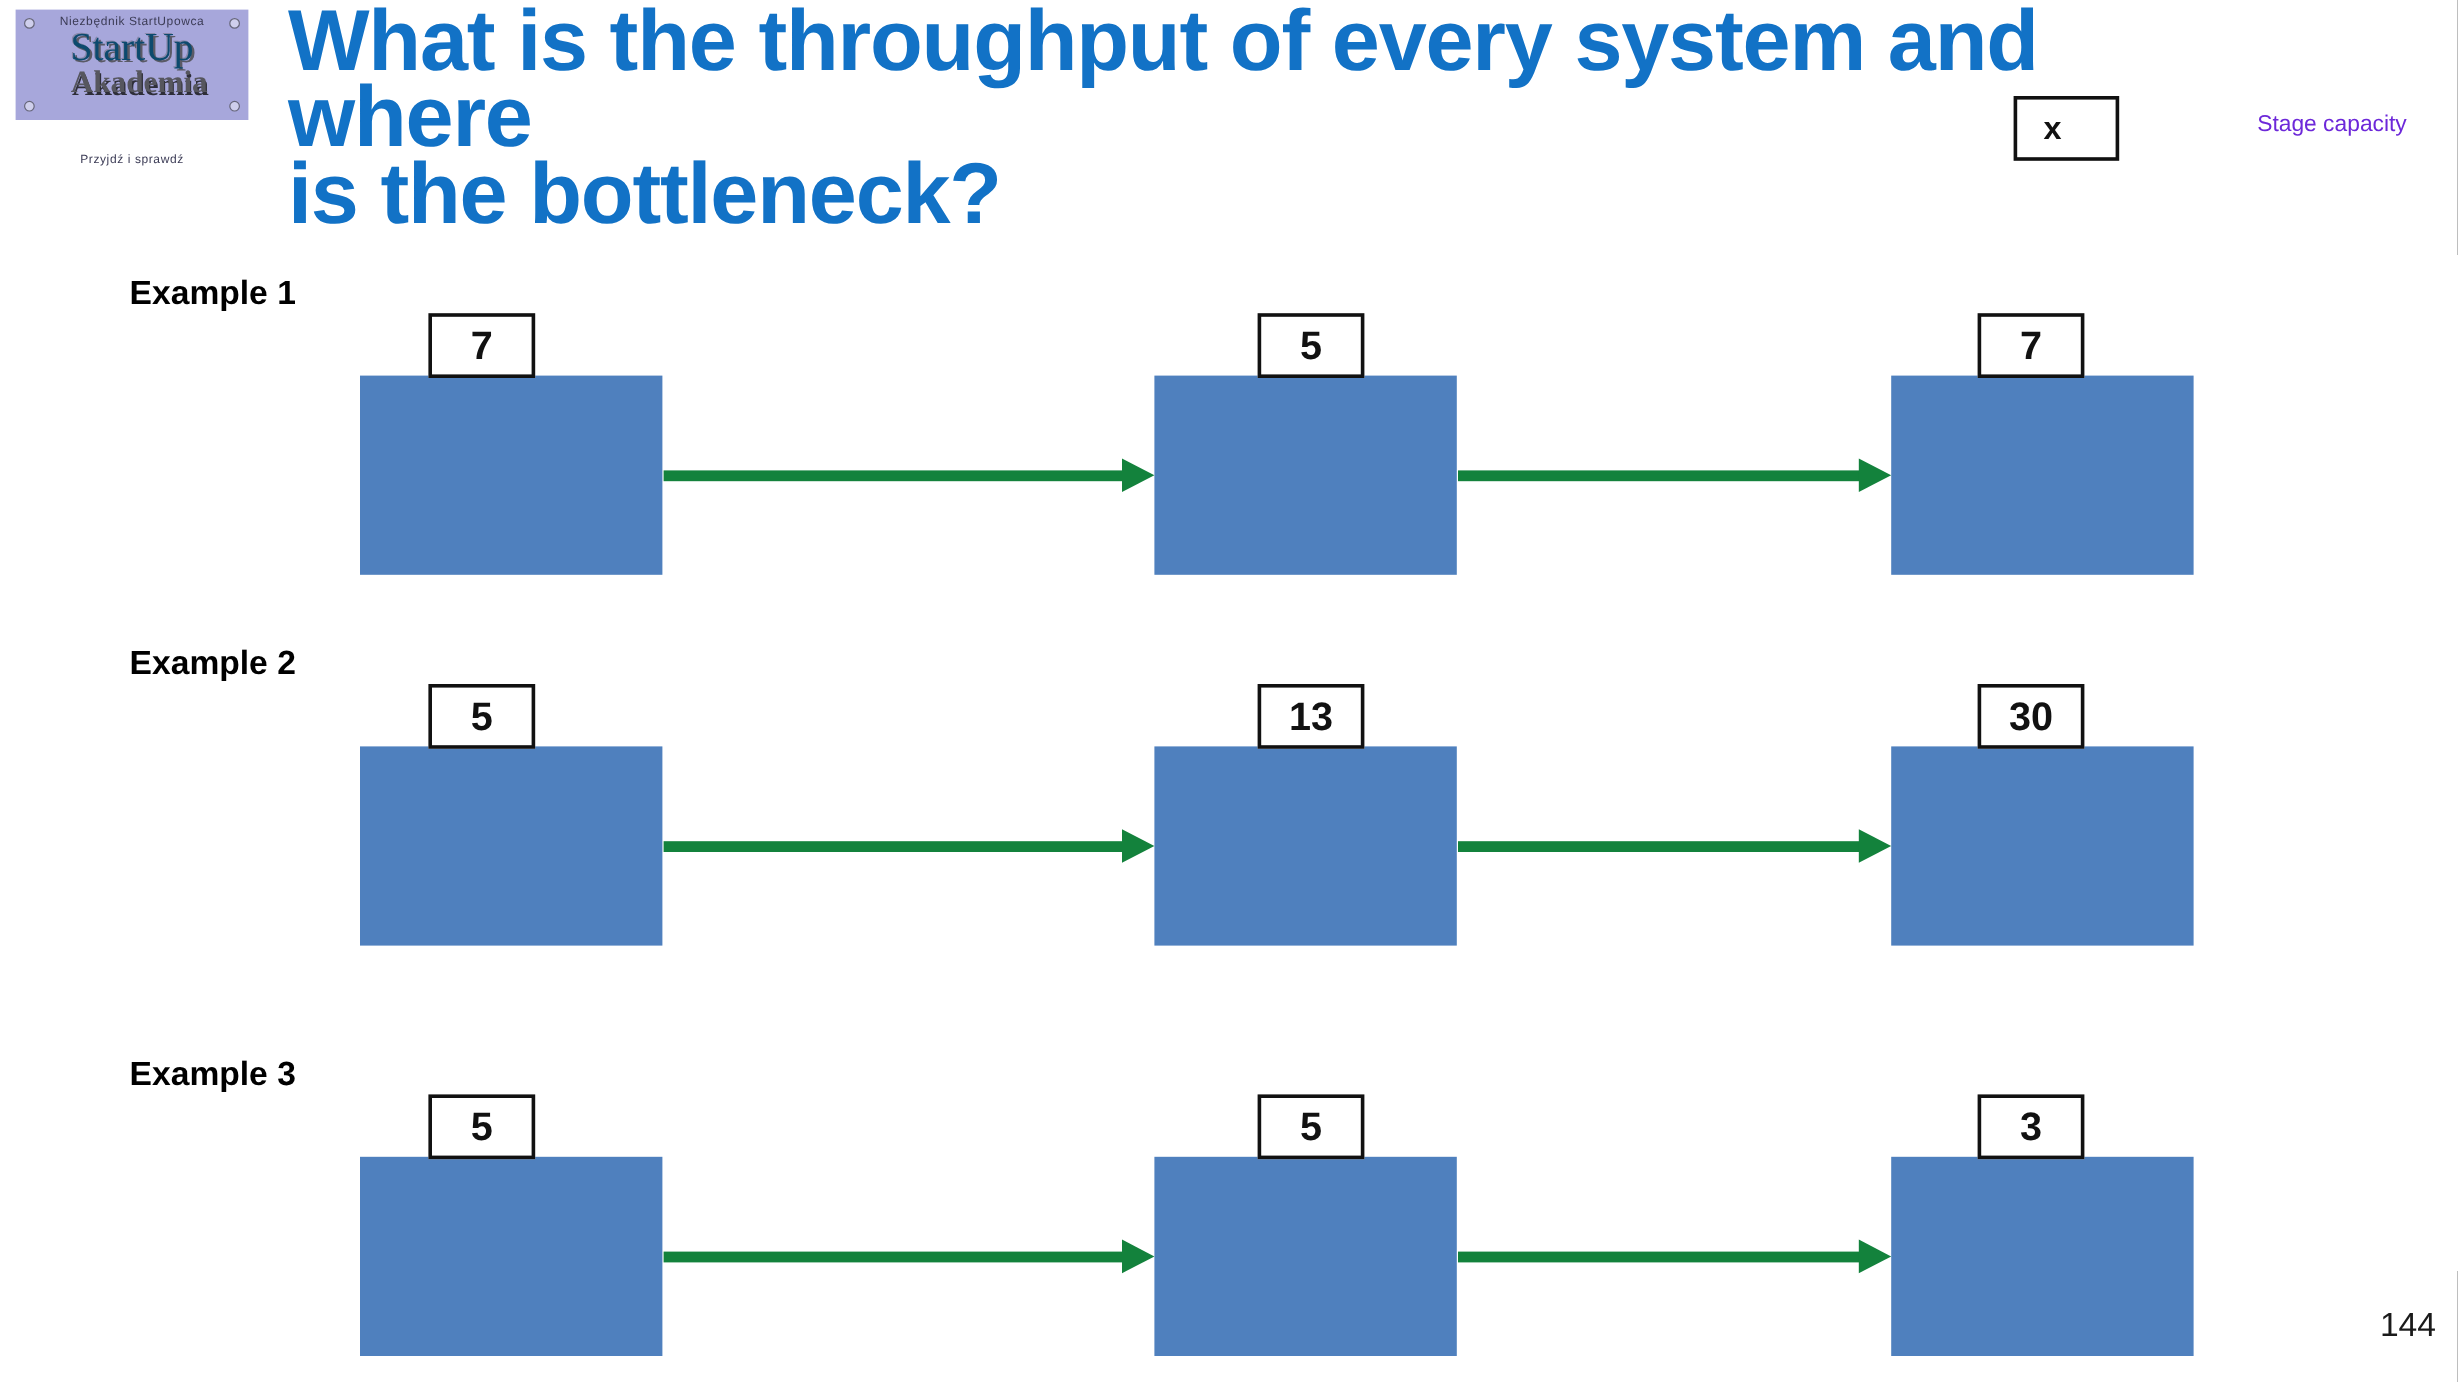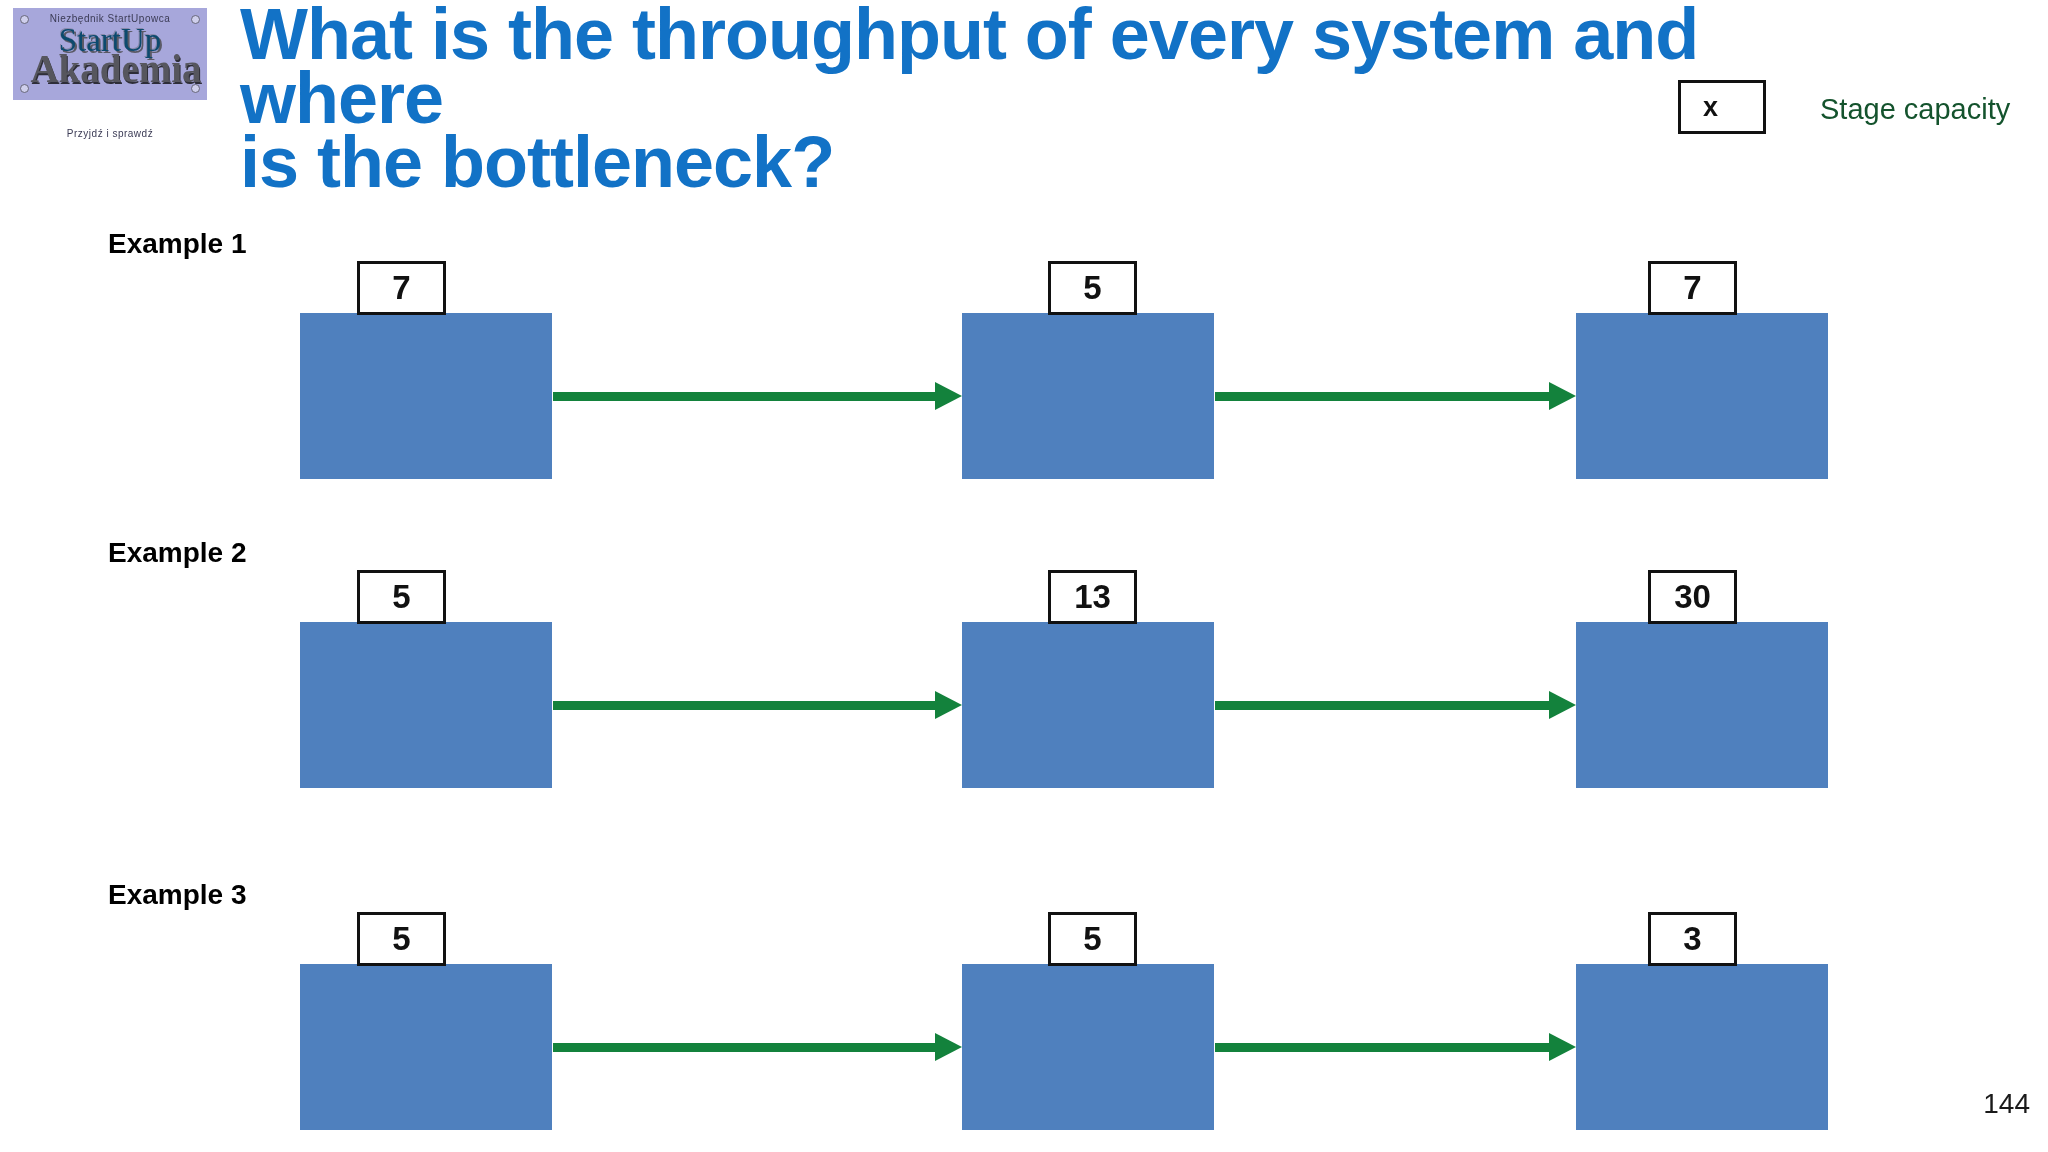--- a/index.html
+++ b/index.html
@@ -6,32 +6,32 @@
   .slide{
     position:relative;width:2048px;height:1152px;background:#ffffff;
     font-family:"Liberation Sans",sans-serif;overflow:hidden;
   }
   
   .logo{position:absolute;left:13px;top:8px;width:194px;height:92px;background:#A7A7DB;
         display:flex;flex-direction:column;align-items:center;justify-content:center;gap:0;}
   .logo-tagline{font-size:10px;font-weight:normal;color:#3b3b55;letter-spacing:.5px;line-height:12px;margin-top:45px;}
   .logo-name1{font-family:"Liberation Serif",serif;font-size:33px;font-weight:normal;color:#0c4a6e;
               line-height:30px;text-shadow:2px 2px 0 #5a5a66,-1px -1px 0 #8888aa;}
-  .logo-name2{font-family:"Liberation Serif",serif;font-size:39px;font-weight:bold;color:#56565e;
+  .logo-name2{font-family:"Liberation Serif",serif;font-size:26px;font-weight:bold;color:#56565e;
               line-height:28px;text-shadow:1px 2px 0 #2e2e38;margin-left:12px;}
   .screw{position:absolute;width:7px;height:7px;border-radius:50%;background:#cfcfec;border:1px solid #66667a;}
   .screw.tl{left:7px;top:7px}.screw.tr{right:7px;top:7px}.screw.bl{left:7px;bottom:7px}.screw.br{right:7px;bottom:7px}
   
   .title{position:absolute;left:240px;top:2px;width:1530px;color:#1272C6;
          font-size:72px;font-weight:bold;line-height:64px;letter-spacing:-1px;}
   
   .legend-box{position:absolute;left:1678px;top:80px;width:88px;height:54px;background:#fff;
               border:3px solid #111;box-sizing:border-box;display:flex;align-items:center;}
   .legend-symbol{font-size:27px;font-weight:bold;color:#111;padding-left:22px;}
-  .legend-label{position:absolute;left:1820px;top:93px;font-size:29px;color:#14532d;}
+  .legend-label{position:absolute;left:1881px;top:93px;font-size:19px;color:#6d28d9;}
   
   .row{position:absolute;left:0;width:1632px;height:166px;}
   .row-label{position:absolute;left:108px;top:-85px;font-size:28px;font-weight:bold;color:#000;}
   .stage{position:absolute;top:0;width:252px;height:166px;background:#4F80BE;}
   .cap{position:absolute;top:-52px;width:89px;height:54px;background:#fff;border:3px solid #111;
        box-sizing:border-box;display:flex;align-items:center;justify-content:center;
        font-size:33px;font-weight:bold;color:#111;z-index:2;}
   .c1{left:300px}.c2{left:962px}.c3{left:1576px}
   .k1{left:357px}.k2{left:1048px}.k3{left:1648px}
   .arrow-line{position:absolute;top:79px;height:9px;background:#13823C;}

